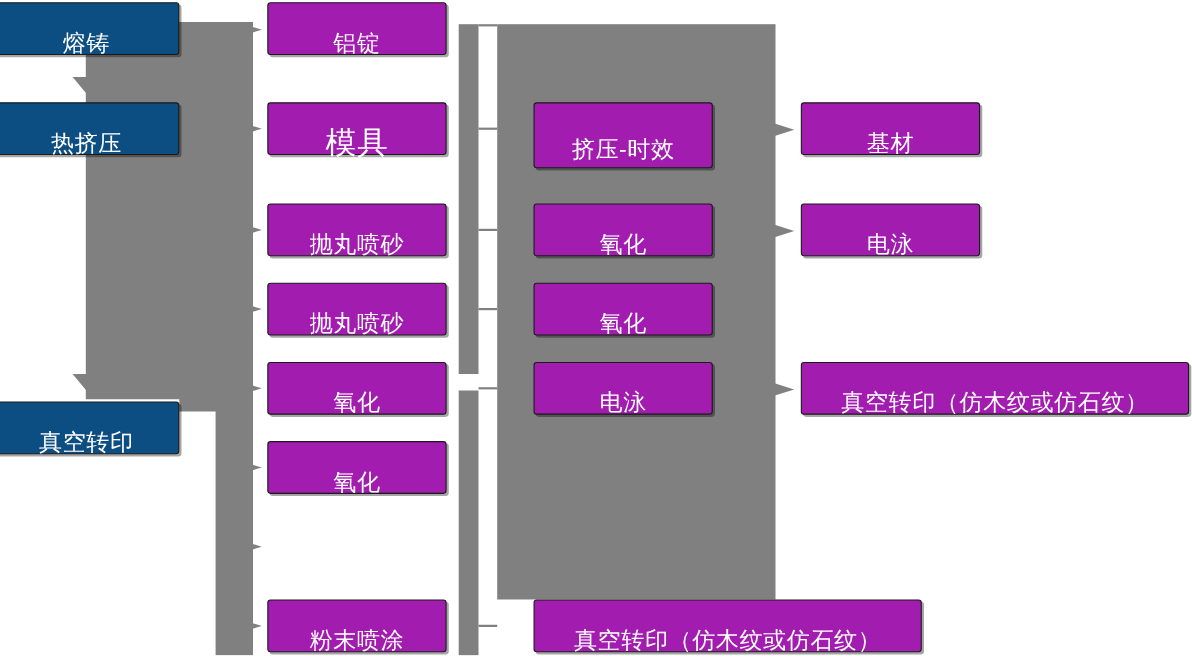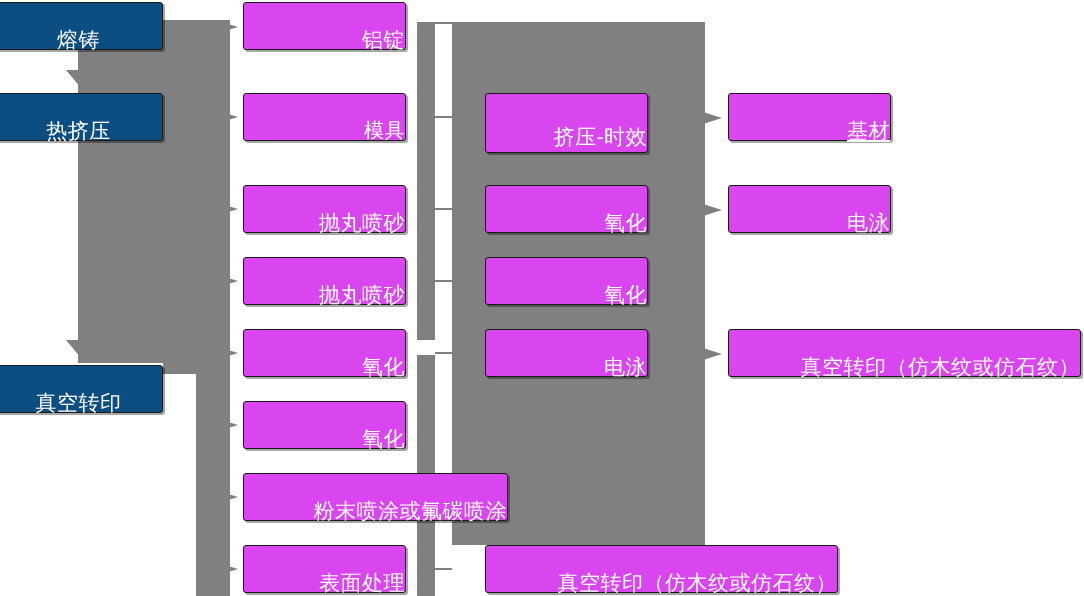--- a/index.html
+++ b/index.html
@@ -39,22 +39,21 @@
     border-radius: 3px;
     box-shadow: 2px 2px 0 rgba(0,0,0,0.35);
     white-space: nowrap;
     letter-spacing: 0.5px;
     user-select: none;
   }
   .box.dark {
     background: #0d4e82;
   }
   .box.light {
-    background: #d946ef;
-    justify-content: flex-end;
+    background: #a21caf;
   }
   .box .label {
     display: block;
     line-height: 1;
     margin-top: 26px;
   }
 </style>
 </head>
 <body>
 
@@ -131,46 +130,43 @@
   </div>
 
   <div class="box dark" style="left:-6px; top:365px; width:169px; height:48px; font-size:21px;">
     <span class="label">真空转印</span>
   </div>
 
   <div class="box light" style="left:243px; top:2px; width:163px; height:48px; font-size:21px;">
     <span class="label">铝锭</span>
   </div>
 
-  <div class="box light" style="left:243px; top:93px; width:163px; height:48px; font-size:20px;">
+  <div class="box light" style="left:243px; top:93px; width:163px; height:48px; font-size:28px;">
     <span class="label">模具</span>
   </div>
 
   <div class="box light" style="left:243px; top:185px; width:163px; height:48px; font-size:21px;">
     <span class="label">抛丸喷砂</span>
   </div>
 
   <div class="box light" style="left:243px; top:257px; width:163px; height:48px; font-size:21px;">
     <span class="label">抛丸喷砂</span>
   </div>
 
   <div class="box light" style="left:243px; top:329px; width:163px; height:48px; font-size:21px;">
     <span class="label">氧化</span>
   </div>
 
   <div class="box light" style="left:243px; top:401px; width:163px; height:48px; font-size:21px;">
     <span class="label">氧化</span>
   </div>
 
-  <div class="box light" style="left:243px; top:473px; width:265px; height:48px; font-size:21px;">
-    <span class="label">粉末喷涂或氟碳喷涂</span>
-  </div>
 
   <div class="box light" style="left:243px; top:545px; width:163px; height:48px; font-size:21px;">
-    <span class="label">表面处理</span>
+    <span class="label">粉末喷涂</span>
   </div>
 
 
   <div class="box light" style="left:485px; top:93px; width:163px; height:60px; font-size:21px;">
     <span class="label">挤压-时效</span>
   </div>
 
   <div class="box light" style="left:485px; top:185px; width:163px; height:48px; font-size:21px;">
     <span class="label">氧化</span>
   </div>
@@ -180,21 +176,21 @@
   </div>
 
   <div class="box light" style="left:485px; top:329px; width:163px; height:48px; font-size:21px;">
     <span class="label">电泳</span>
   </div>
 
   <div class="box light" style="left:485px; top:545px; width:353px; height:48px; font-size:21px;">
     <span class="label">真空转印（仿木纹或仿石纹）</span>
   </div>
 
-  <div class="box light" style="left:728px; top:93px; width:163px; height:48px; font-size:21px;text-decoration:underline;">
+  <div class="box light" style="left:728px; top:93px; width:163px; height:48px; font-size:21px;">
     <span class="label">基材</span>
   </div>
 
   <div class="box light" style="left:728px; top:185px; width:163px; height:48px; font-size:21px;">
     <span class="label">电泳</span>
   </div>
 
   <div class="box light" style="left:728px; top:329px; width:353px; height:48px; font-size:21px;">
     <span class="label">真空转印（仿木纹或仿石纹）</span>
   </div>

